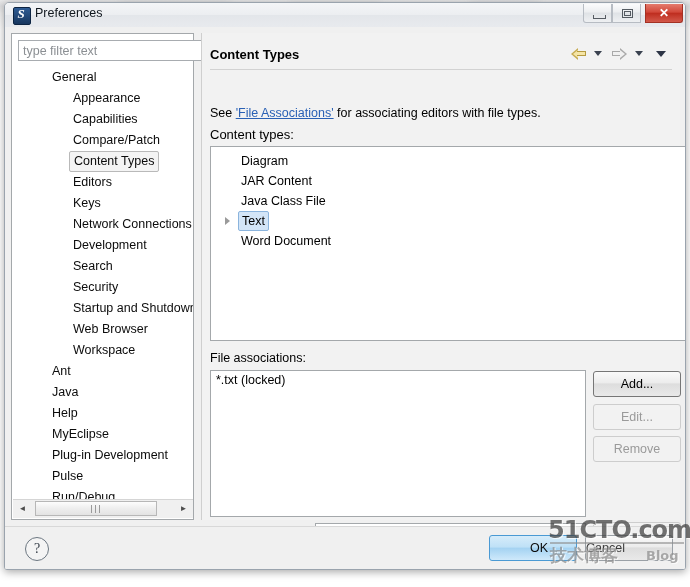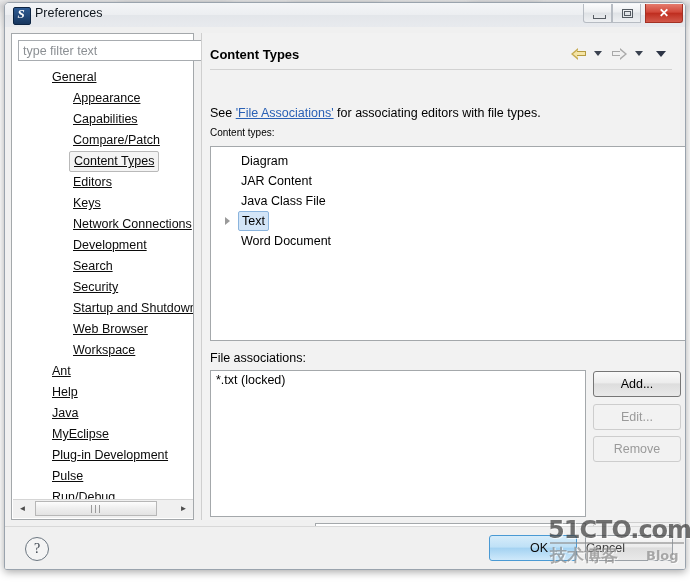--- a/index.html
+++ b/index.html
@@ -182,21 +182,20 @@
     font-size: 12.5px;
     color: #0b0b0b;
     white-space: nowrap;
     padding-left: 35px;
   }
   .tree-item.child { padding-left: 56px; }
   .tree-item .lbl {
     display: inline-block;
     padding: 0 4px;
     line-height: 19px;
-    text-decoration: underline;
   }
   .tree-item.selected .lbl {
     border: 1px solid #b9b9b9;
     background: #f4f4f4;
     border-radius: 2px;
     padding: 0 4px;
   }
 
   
   #tree-hscroll {
@@ -336,21 +335,21 @@
     text-align: right;
   }
   #see-link {
     color: #2a61b5;
     text-decoration: underline;
     cursor: pointer;
   }
   #content-types-label {
     position: absolute;
     left: 8px; top: 94px;
-    font-size: 10px;
+    font-size: 13px;
   }
 
   #content-types-list {
     position: absolute;
     left: 8px; top: 113px;
     width: 518px;
     height: 195px;
     background: #ffffff;
     border: 1px solid #a4a8ab;
     box-sizing: border-box;
@@ -612,22 +611,22 @@
           <div class="tree-item child"><span class="lbl">Editors</span></div>
           <div class="tree-item child"><span class="lbl">Keys</span></div>
           <div class="tree-item child"><span class="lbl">Network Connections</span></div>
           <div class="tree-item child"><span class="lbl">Development</span></div>
           <div class="tree-item child"><span class="lbl">Search</span></div>
           <div class="tree-item child"><span class="lbl">Security</span></div>
           <div class="tree-item child"><span class="lbl">Startup and Shutdown</span></div>
           <div class="tree-item child"><span class="lbl">Web Browser</span></div>
           <div class="tree-item child"><span class="lbl">Workspace</span></div>
           <div class="tree-item"><span class="lbl">Ant</span></div>
+          <div class="tree-item"><span class="lbl">Java</span></div>
           <div class="tree-item"><span class="lbl">Help</span></div>
-          <div class="tree-item"><span class="lbl">Java</span></div>
           <div class="tree-item"><span class="lbl">MyEclipse</span></div>
           <div class="tree-item"><span class="lbl">Plug-in Development</span></div>
           <div class="tree-item"><span class="lbl">Pulse</span></div>
           <div class="tree-item"><span class="lbl">Run/Debug</span></div>
         </div>
       <div id="tree-hscroll">
         <div class="arrow left">◄</div>
         <div class="thumb">
             <span class="grip"></span>
           </div>

